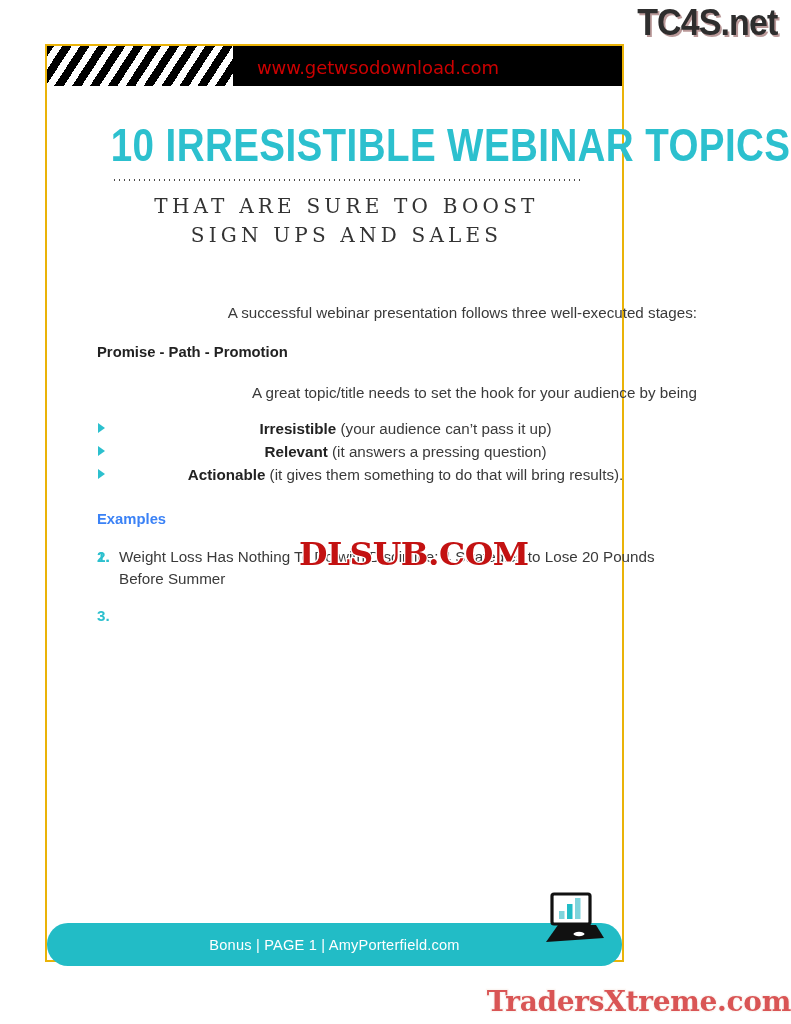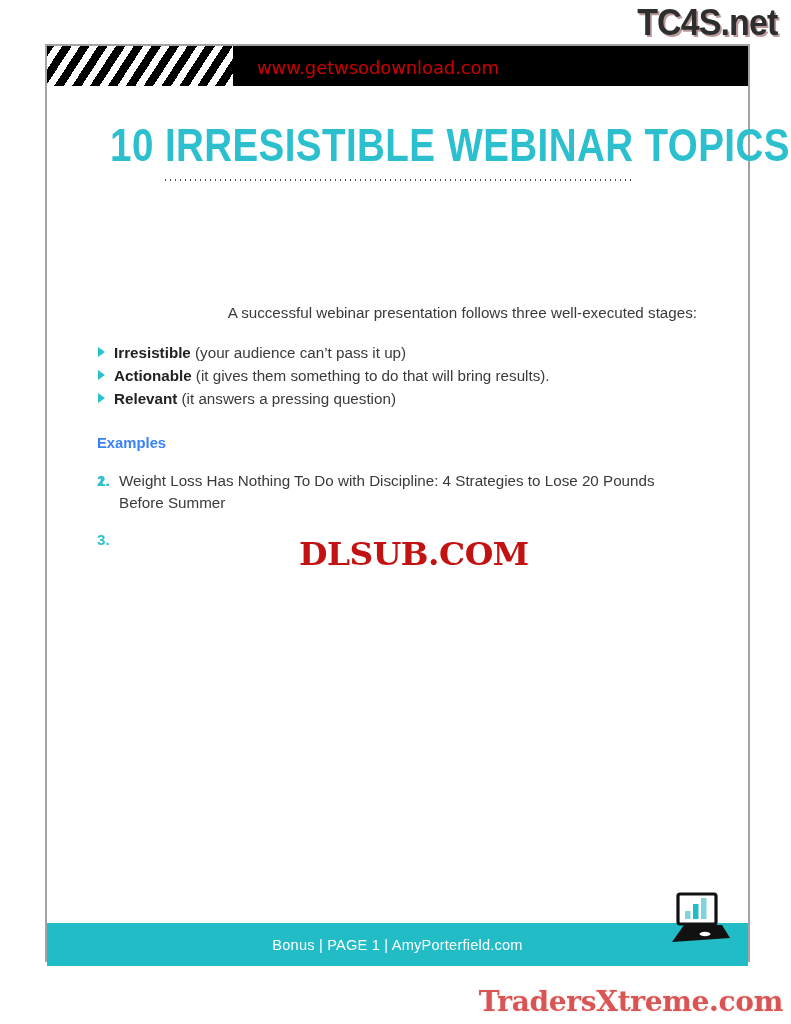--- a/index.html
+++ b/index.html
@@ -13,24 +13,24 @@
     position: relative;
     overflow: hidden;
     font-family: "Liberation Sans", sans-serif;
   }
 
   
   #page-sheet {
     position: absolute;
     left: 45px;
     top: 44px;
-    width: 705px;
+    width: 579px;
     height: 918px;
     background: #ffffff;
-    border: 2px solid #a3a3a3;
+    border: 2px solid #eab308;
     box-sizing: border-box;
   }
 
   
   #top-bar {
     position: absolute;
     left: 0;
     top: 0;
     width: 100%;
     height: 40px;
@@ -60,20 +60,21 @@
     white-space: nowrap;
   }
 
   
   #title-wrap {
     position: absolute;
     left: 0;
     top: 74px;
     width: 100%;
     text-align: center;
+    padding-left: 12px;
   }
   #doc-title {
     color: #2cc0ce;
     font-family: "Liberation Sans Narrow", "Liberation Sans", sans-serif;
     font-size: 47px;
     font-weight: 700;
     letter-spacing: 0.5px;
     transform: scaleX(0.82);
     transform-origin: center;
     line-height: 1.05;
@@ -117,20 +118,21 @@
     font-weight: 700;
     color: #222222;
     font-size: 14.8px;
   }
 
   
   #trait-list {
     margin: 0;
     padding: 0;
     list-style: none;
+    text-align: center;
   }
   #trait-list li {
     position: relative;
     padding-left: 17px;
     margin-bottom: 1px;
     line-height: 1.42;
   }
   .tri-bullet {
     position: absolute;
     left: 1px;
@@ -185,20 +187,21 @@
   #footer-bar {
     position: absolute;
     left: 0;
     bottom: -6px;
     width: 100%;
     height: 43px;
     background: #22bcc6;
     display: flex;
     align-items: center;
     justify-content: center;
+    border-radius: 21px;
   }
   #footer-text {
     color: #ffffff;
     font-size: 14.6px;
     letter-spacing: 0.2px;
     white-space: nowrap;
   }
   #footer-logo {
     position: absolute;
     right: 14px;
@@ -232,21 +235,21 @@
     color: #c31212;
     letter-spacing: -0.5px;
     transform: scaleX(1.06);
     transform-origin: left top;
     -webkit-text-stroke: 2.5px #ffffff;
     paint-order: stroke fill;
     white-space: nowrap;
   }
   #wm-traders {
     position: absolute;
-    right: 8px;
+    right: 0;
     bottom: 6px;
     font-family: "DejaVu Serif", "Liberation Serif", serif;
     font-size: 28px;
     font-weight: 700;
     color: #d95555;
     letter-spacing: -0.3px;
     -webkit-text-stroke: 2.5px #fbf6f3;
     paint-order: stroke fill;
     white-space: nowrap;
   }
@@ -259,41 +262,47 @@
 <div id="page-sheet">
 
   <div id="top-bar">
     <div id="stripe-block"></div>
     <div id="header-url">www.getwsodownload.com</div>
   </div>
 
   <div id="title-wrap">
     <div id="doc-title">10 IRRESISTIBLE WEBINAR TOPICS</div>
     <div id="title-rule"></div>
+    <div id="doc-subtitle">
+      <div>THAT ARE SURE TO BOOST</div>
+      <div>SIGN UPS AND SALES</div>
+    </div>
   </div>
 
   <div id="content">
 
     <p class="para">A successful webinar presentation follows three well-executed stages:</p>
 
-
-
+    <p class="lead-bold">Promise - Path - Promotion</p>
+
+
+    <p class="para tight">A great topic/title needs to set the hook for your audience by being</p>
 
     <ul id="trait-list">
       <li>
         <span class="tri-bullet"></span>
         <span class="trait-name">Irresistible</span><span> (your audience can’t pass it up)</span>
       </li>
       <li>
         <span class="tri-bullet"></span>
+        <span class="trait-name">Relevant</span><span> (it answers a pressing question)</span>
+      </li>
+      <li>
+        <span class="tri-bullet"></span>
         <span class="trait-name">Actionable</span><span> (it gives them something to do that will bring results).</span>
-      </li>
-      <li>
-        <span class="tri-bullet"></span>
-        <span class="trait-name">Relevant</span><span> (it answers a pressing question)</span>
       </li>
     </ul>
 
 
 
     <p id="examples-label">Examples</p>
 
     <ol id="examples-list">
       <li>
         <span class="ex-num">1.</span>

